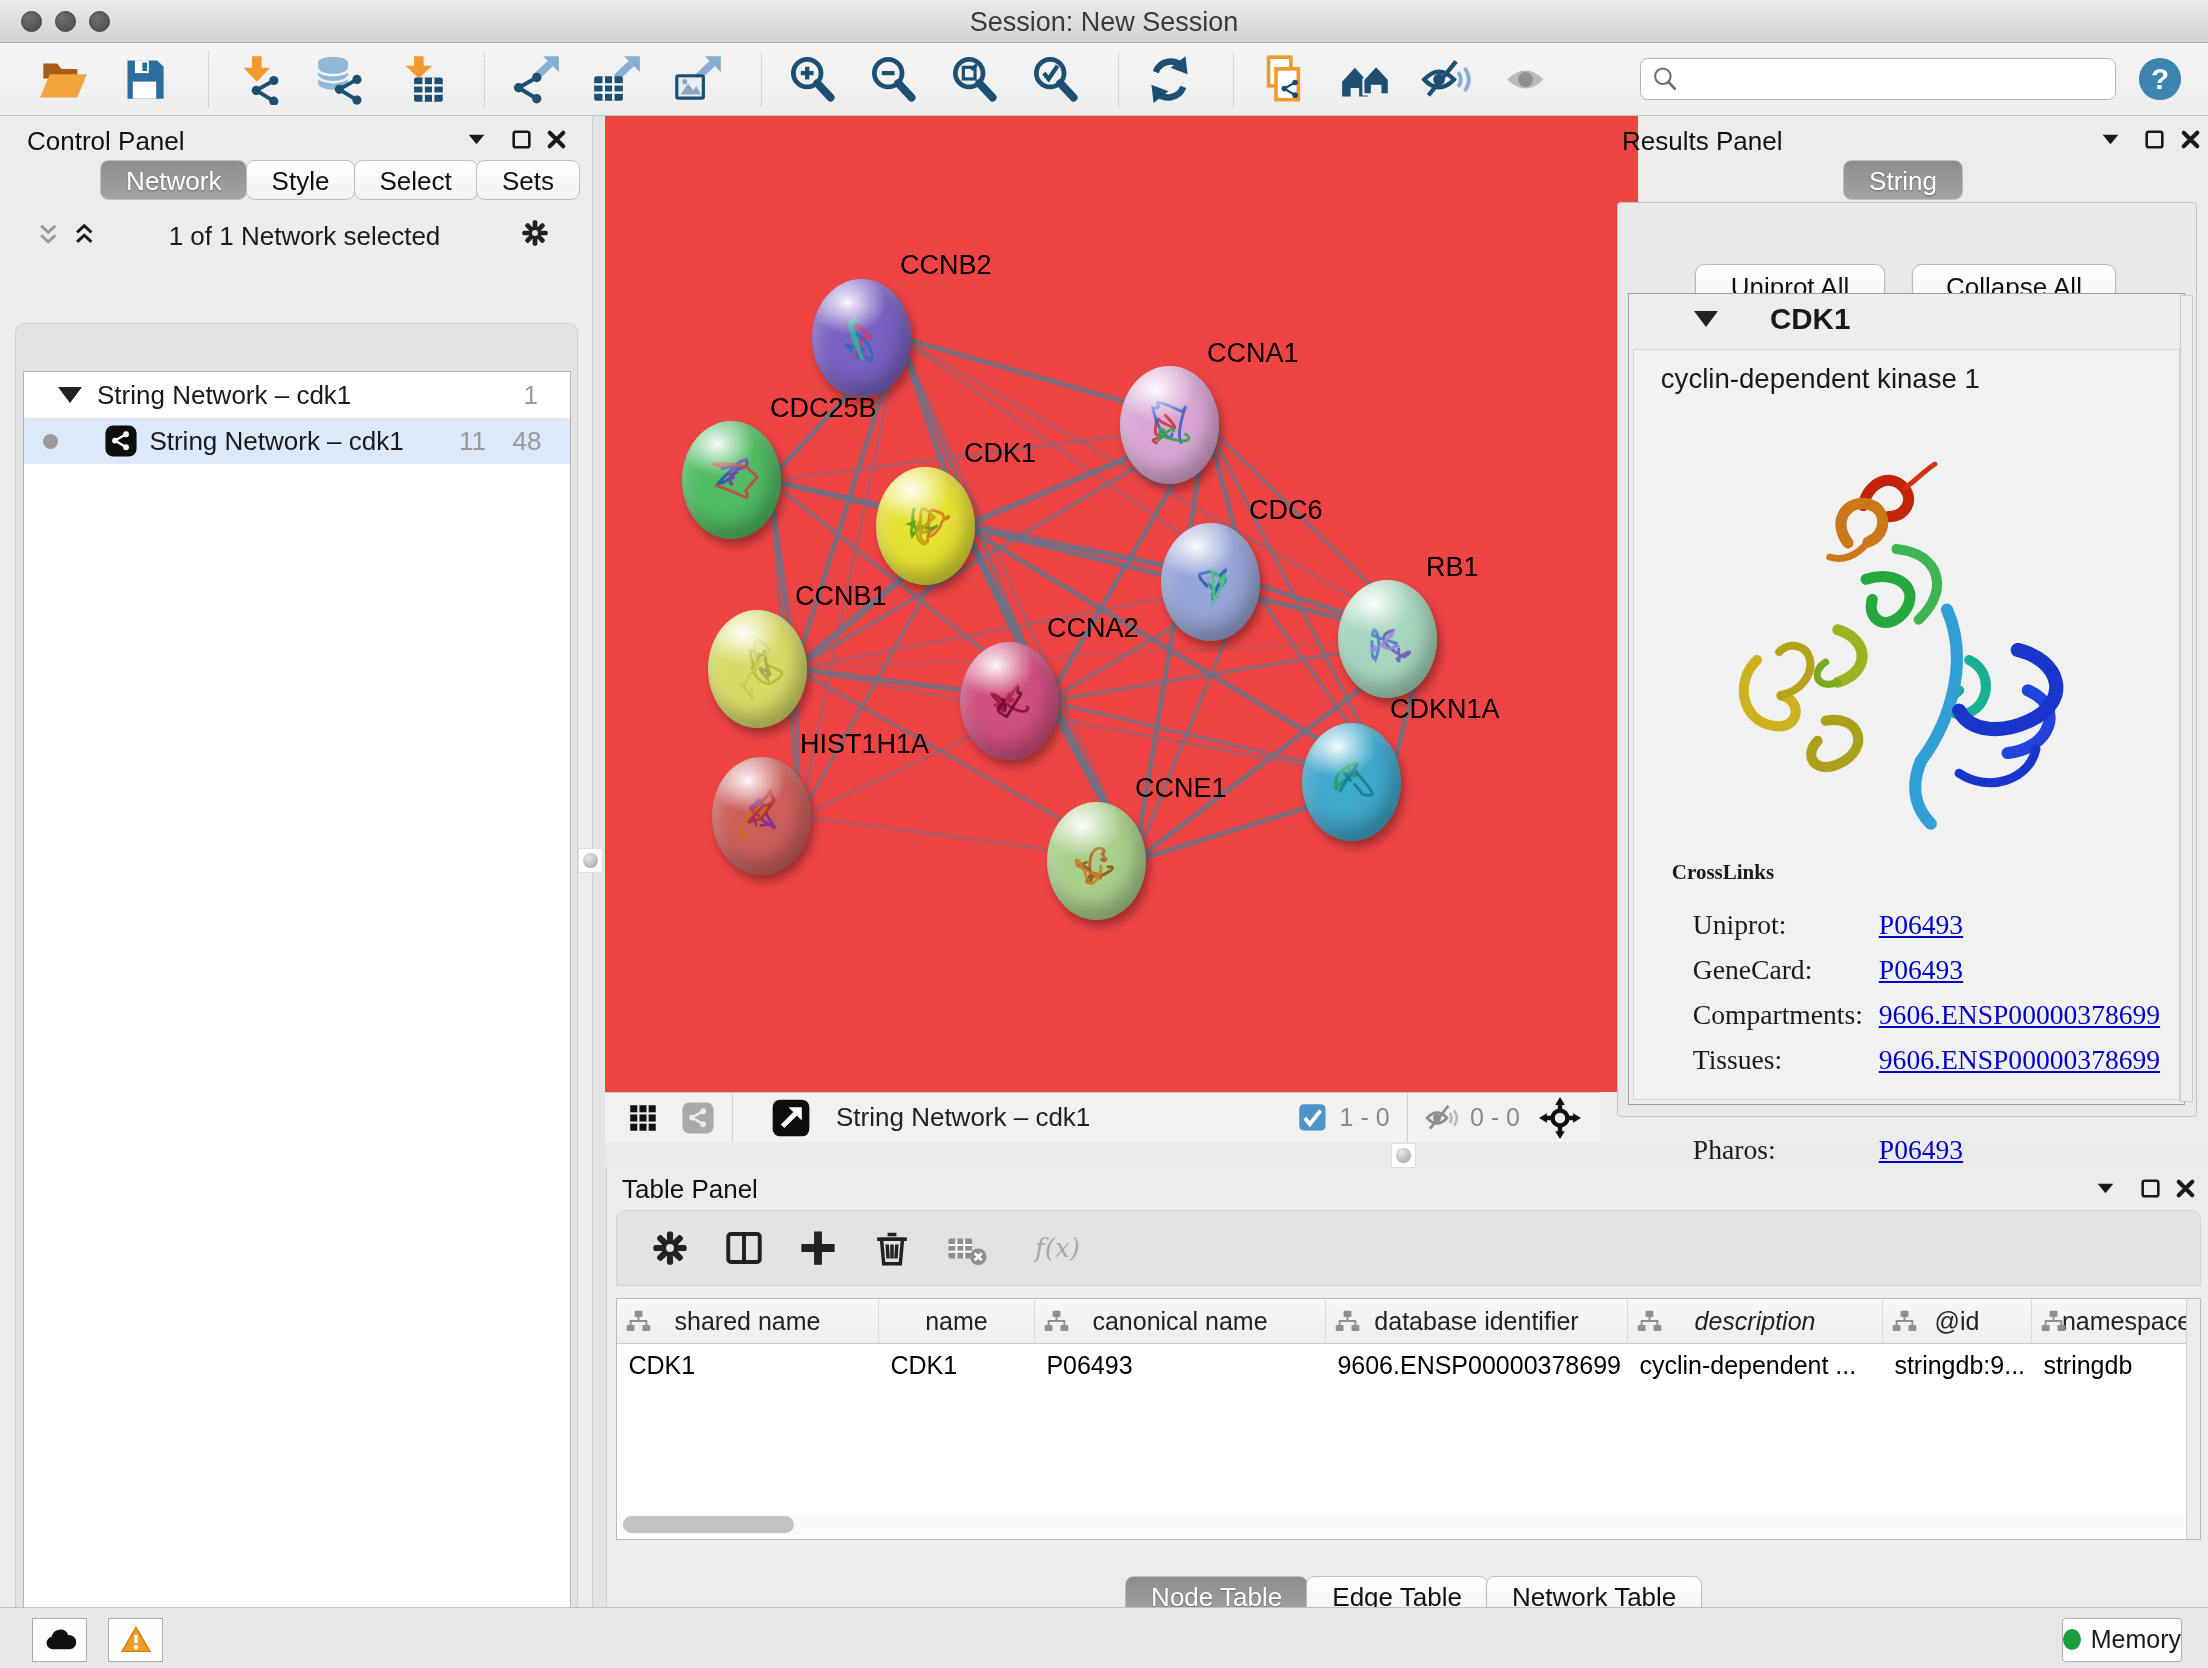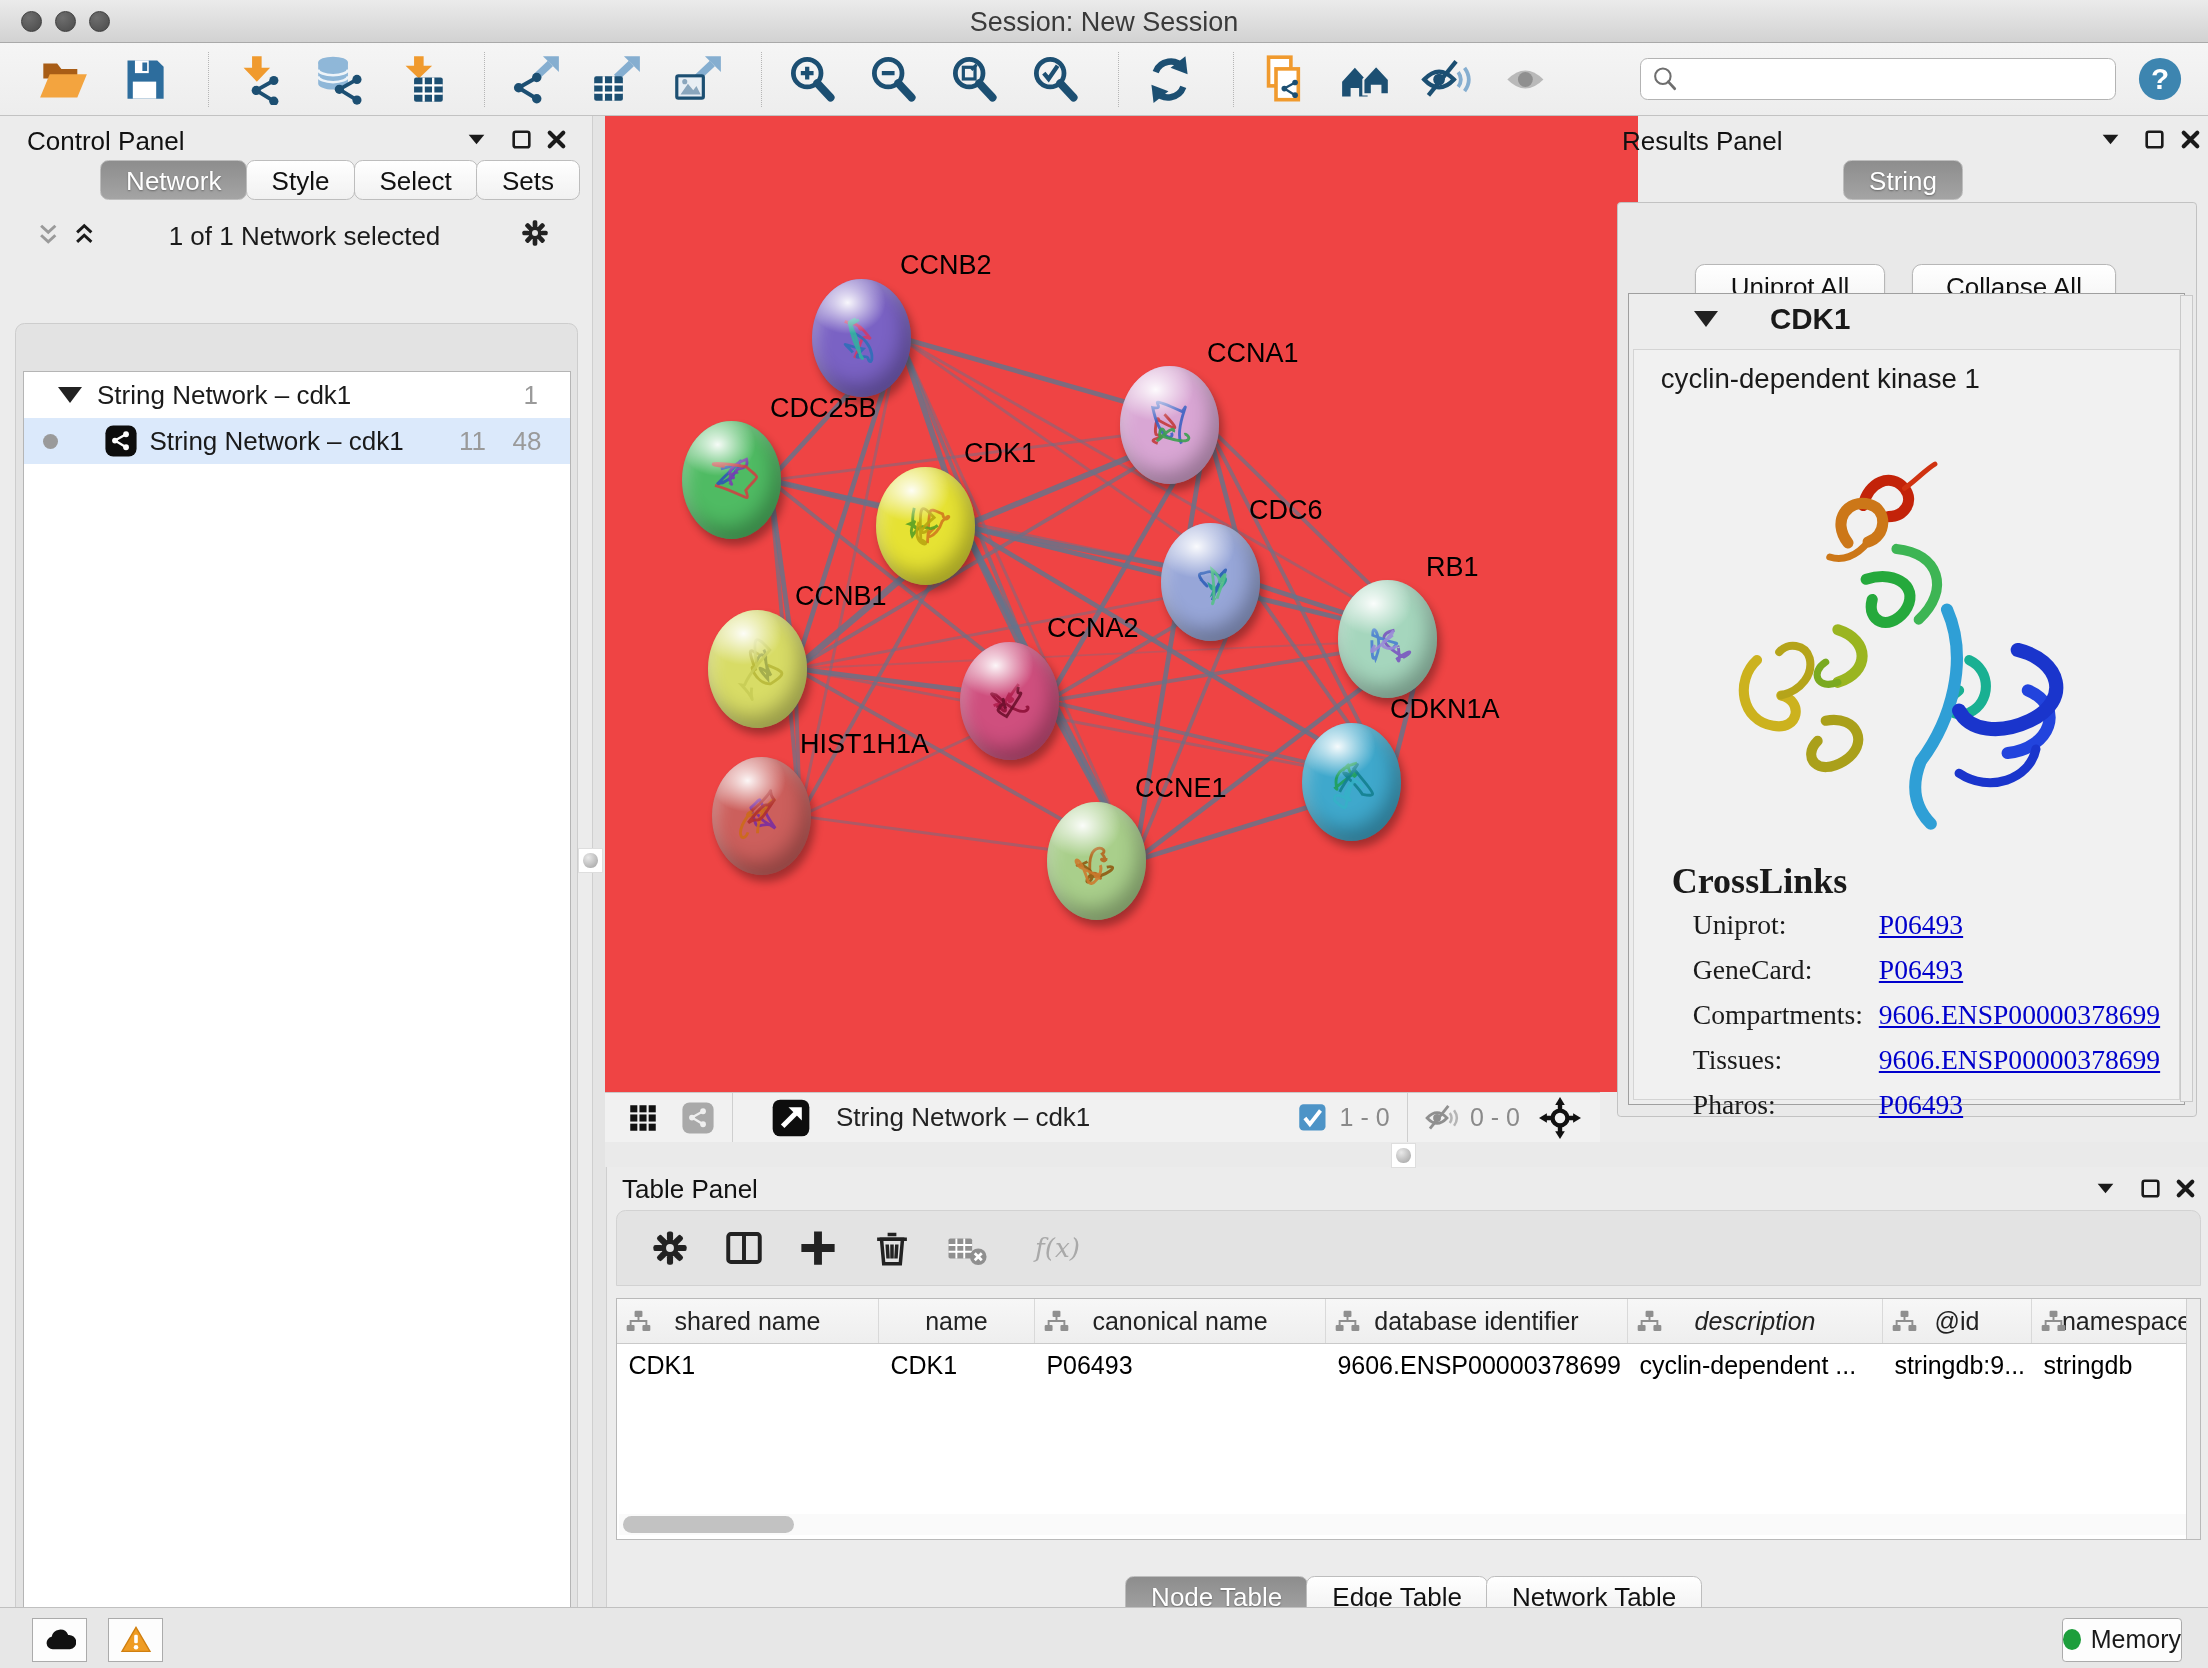--- a/index.html
+++ b/index.html
@@ -536,27 +536,27 @@
         <path d="M120 168 C152 178 152 210 120 220" stroke="#9ab520" stroke-width="11" fill="none" stroke-linecap="round"></path>
         <path d="M120 220 C100 228 92 210 108 200" stroke="#7aaa20" stroke-width="7" fill="none" stroke-linecap="round"></path>
         <path d="M178 88 C220 92 232 128 200 158" stroke="#3db554" stroke-width="10" fill="none" stroke-linecap="round"></path>
         <path d="M148 118 C180 108 202 128 186 150 C170 170 148 160 154 138" stroke="#25a93c" stroke-width="11" fill="none" stroke-linecap="round"></path>
         <path d="M250 198 C272 208 272 240 250 250 C230 258 224 238 240 228" stroke="#19b092" stroke-width="10" fill="none" stroke-linecap="round"></path>
         <path d="M228 148 C250 198 232 258 202 298 C190 328 200 348 212 360" stroke="#2f9fd6" stroke-width="12" fill="none" stroke-linecap="round"></path>
         <path d="M308 228 C346 244 330 286 288 290" stroke="#2244dd" stroke-width="12" fill="none" stroke-linecap="round"></path>
         <path d="M298 188 C340 198 352 238 310 258 C280 272 250 268 240 248" stroke="#1a35cc" stroke-width="14" fill="none" stroke-linecap="round"></path>
         <path d="M240 310 C270 330 310 316 316 286" stroke="#1a35cc" stroke-width="9" fill="none" stroke-linecap="round"></path>
       </svg>
-    <div class="abs serif" style="left:38px;top:510px;font-size:36px;font-weight:bold;">CrossLinks</div>
+    <div class="abs serif" style="left:38px;top:510px;font-size:21px;font-weight:bold;">CrossLinks</div>
     <div class="abs" id="xl-rows" style="left:59px;top:559px;width:476px;">
         <div class="xl-row serif"><span style="display:inline-block;width:186px;">Uniprot:</span><a class="xlink" href="#">P06493</a></div>
         <div class="xl-row serif"><span style="display:inline-block;width:186px;">GeneCard:</span><a class="xlink" href="#">P06493</a></div>
         <div class="xl-row serif"><span style="display:inline-block;width:186px;">Compartments:</span><a class="xlink" href="#">9606.ENSP00000378699</a></div>
         <div class="xl-row serif"><span style="display:inline-block;width:186px;">Tissues:</span><a class="xlink" href="#">9606.ENSP00000378699</a></div>
-        <div class="xl-row serif"><span style="display:inline-block;width:186px;">Pharos:</span><a class="xlink" href="#">P06493</a></div>
+        <div class="xl-row serif"><span style="display:inline-block;width:186px;margin-top:45px;">Pharos:</span><a class="xlink" href="#">P06493</a></div>
       </div>
   </div>
 </div>
 
 <div class="abs" style="left:2180px;top:295px;width:11.4px;height:805px;background:#ededed;border:1px solid #c9c9c9;"></div>
 
 <div class="abs" style="left:605px;top:1168px;width:1604px;height:439px;">
   <div class="abs panel-title" style="left:17px;top:5.7px;">Table Panel</div>
   <span class="abs win-ctl" style="left:1488px;top:7.6px;"><svg viewBox="0 0 48 48" width="100%" height="100%">
         <polygon points="9,15 39,15 24,33" fill="#1a1a1a"></polygon>

